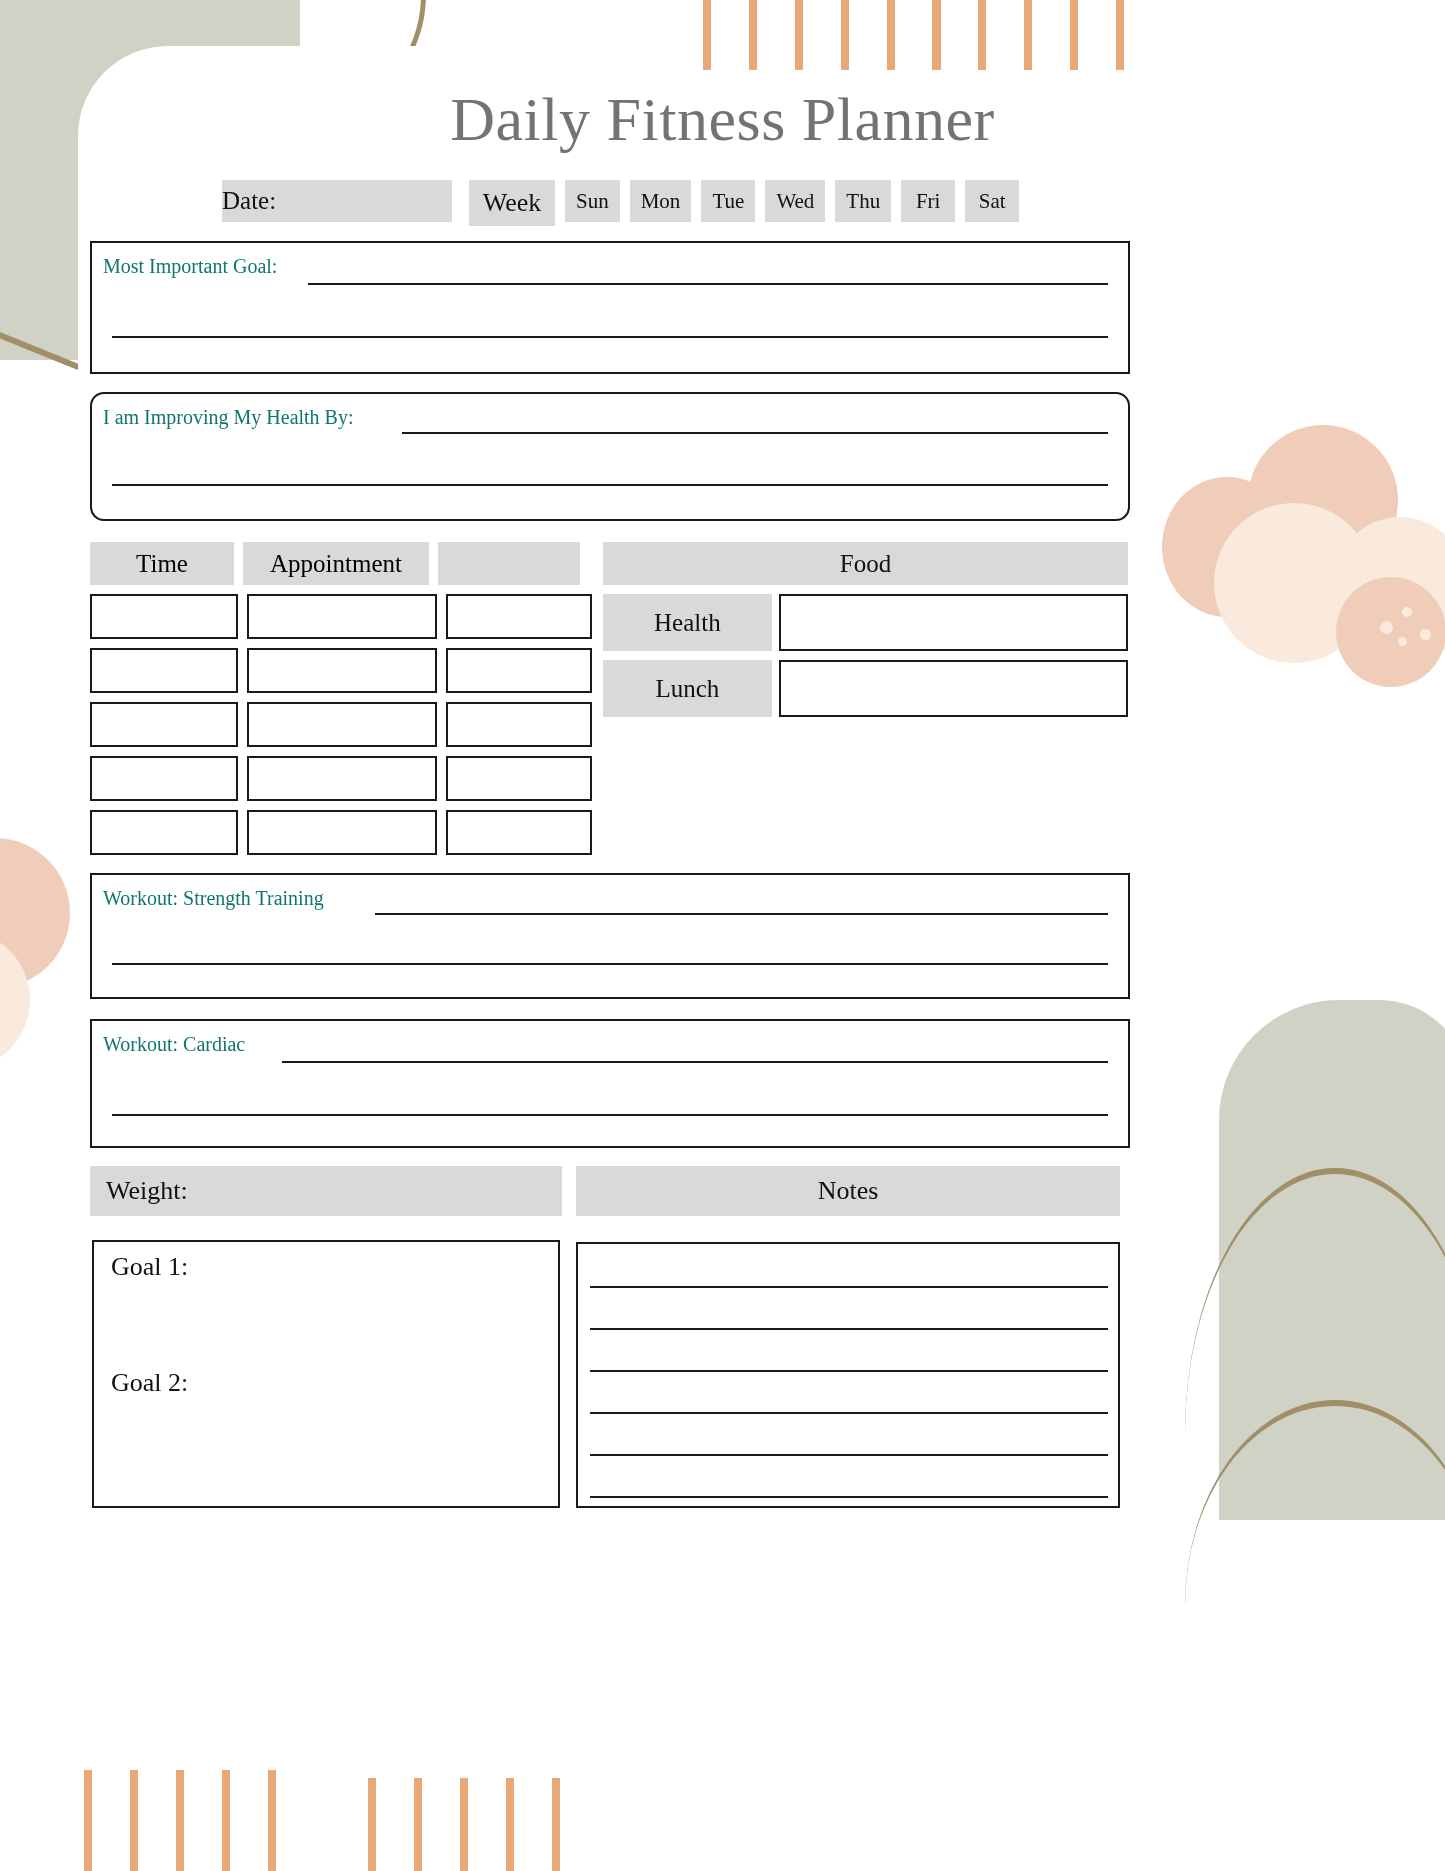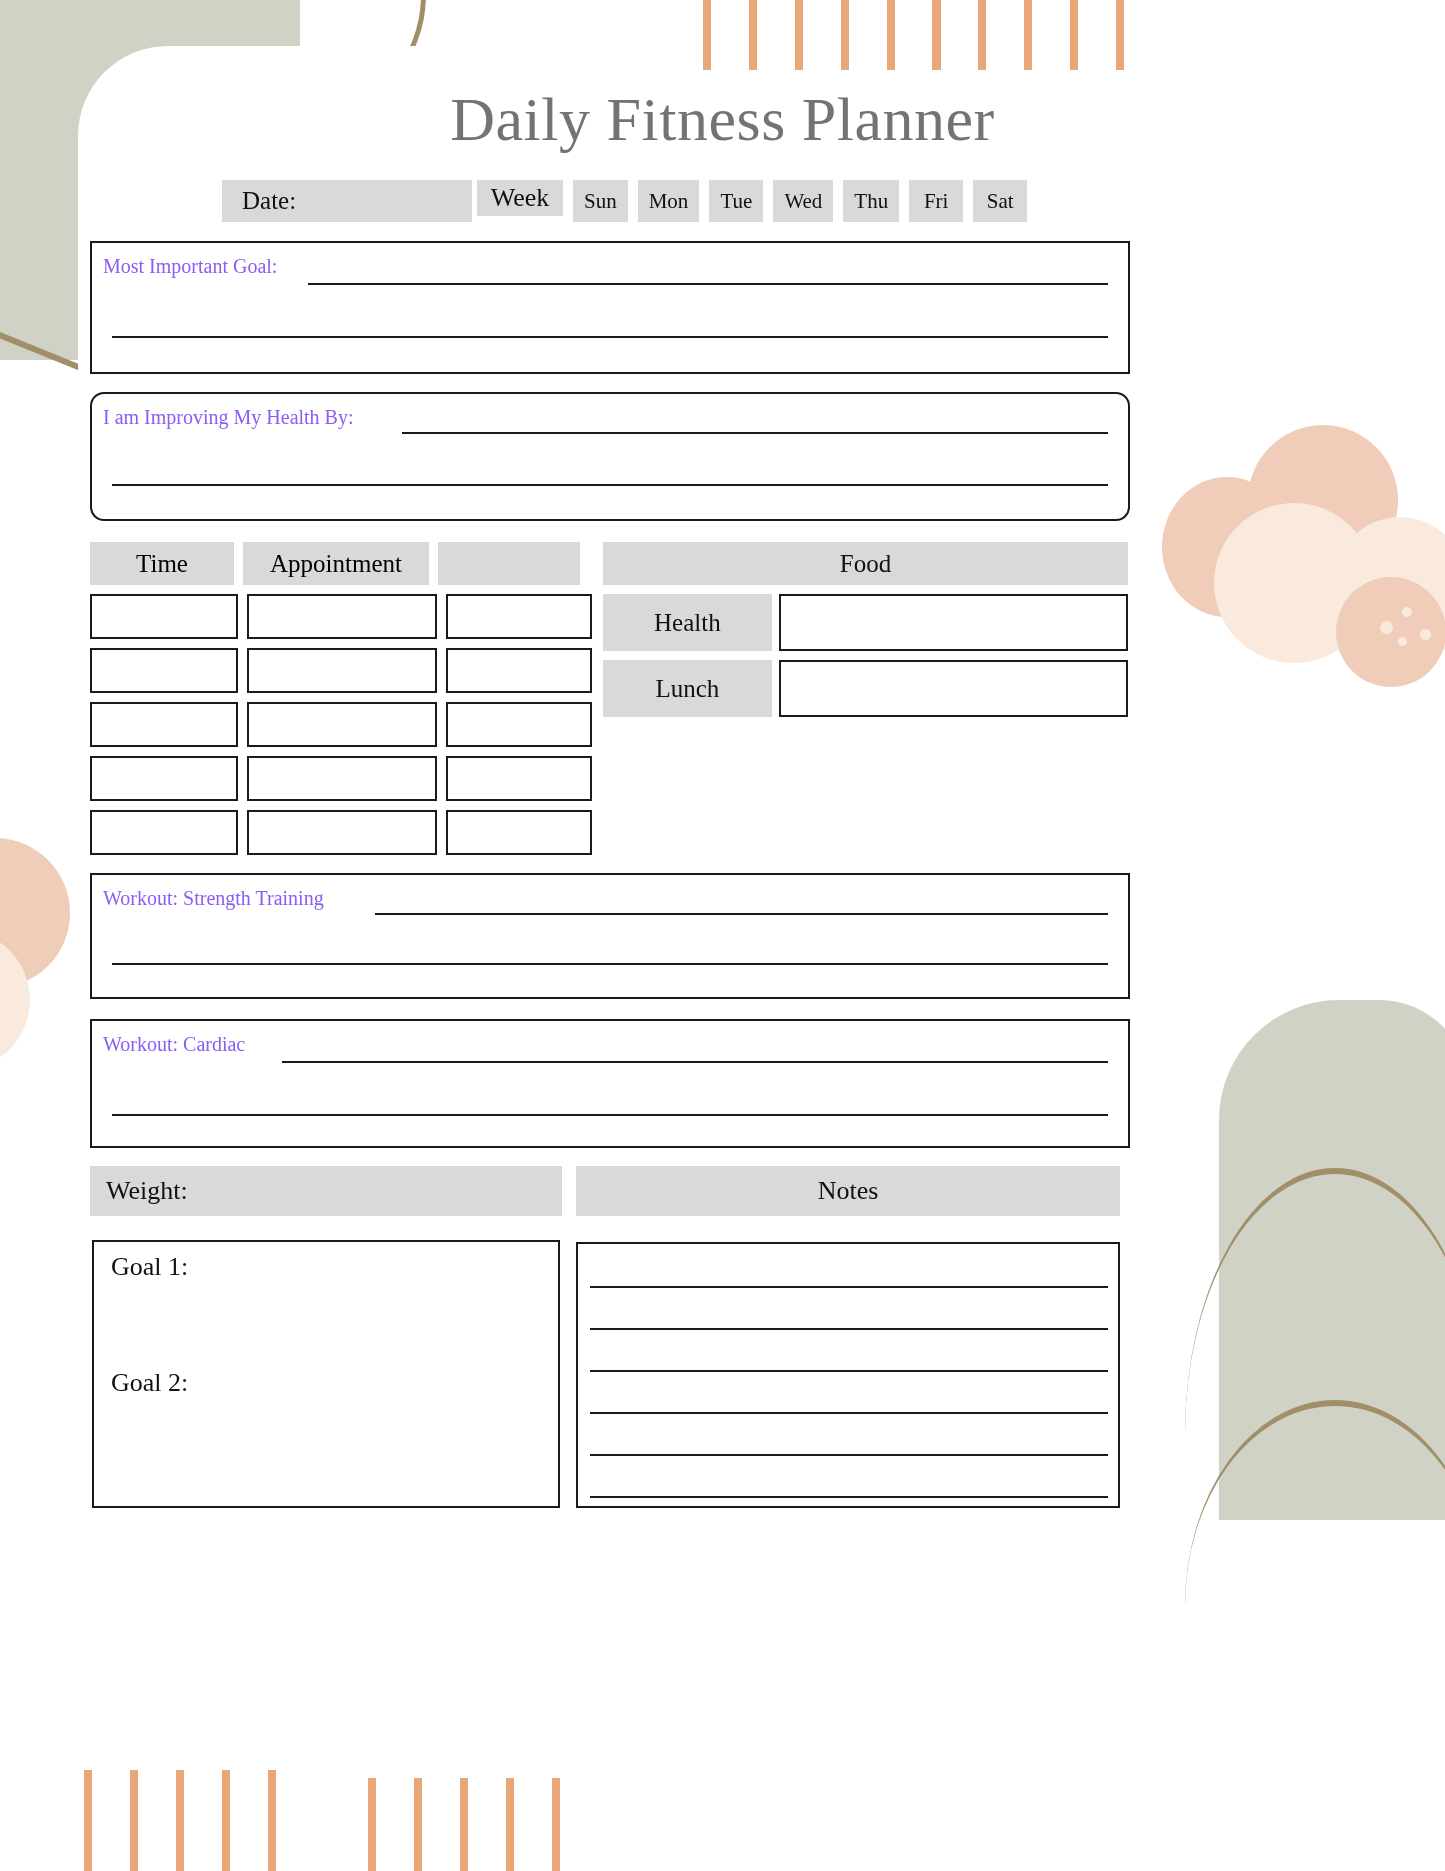--- a/index.html
+++ b/index.html
@@ -95,40 +95,40 @@
     position:absolute; left:0; right:0; top:88px;
     text-align:center;
     font-size:62px; font-weight:400; letter-spacing:.5px;
     color:#737373; line-height:1;
   }
 
   
   .daterow { position:absolute; left:222px; top:180px; display:flex; gap:5px; align-items:stretch; }
   .date-box {
     width:230px; height:42px; background:#d9d9d9;
-    display:flex; align-items:center; padding-left:20px;
+    display:flex; align-items:center; padding-left:0;
     font-size:25px; color:#111;
   }
   .week-box {
-    width:86px; height:36px; background:#d9d9d9;
-    display:flex; align-items:center; justify-content:center;
-    font-size:26px; color:#111; margin-left:0;
+    width:86px; height:46px; background:#d9d9d9;
+    display:flex; align-items:center; justify-content:center;
+    font-size:26px; color:#111; margin-left:12px;
   }
   .day-box {
     height:42px; background:#d9d9d9;
     display:flex; align-items:center; justify-content:center;
     font-size:21px; color:#111; padding:0 11px; margin-left:5px;
     min-width:32px;
   }
 
   
   .frame { position:absolute; border:2.2px solid #1a1a1a; background:transparent; }
   .frame .flabel {
     position:absolute; left:11px; top:12px;
-    font-size:20px; color:#8b5cf6; white-space:nowrap;
+    font-size:20px; color:#0f766e; white-space:nowrap;
   }
   .rule { position:absolute; height:0; border-top:2px solid #1a1a1a; }
 
   .goal-frame { left:90px; top:241px; width:1036px; height:129px; }
   .health-frame { left:90px; top:392px; width:1036px; height:125px;border-radius:14px; }
   .strength-frame { left:90px; top:873px; width:1036px; height:122px; }
   .cardiac-frame { left:90px; top:1019px; width:1036px; height:125px; }
 
   
   .appt { position:absolute; left:90px; top:542px; }

